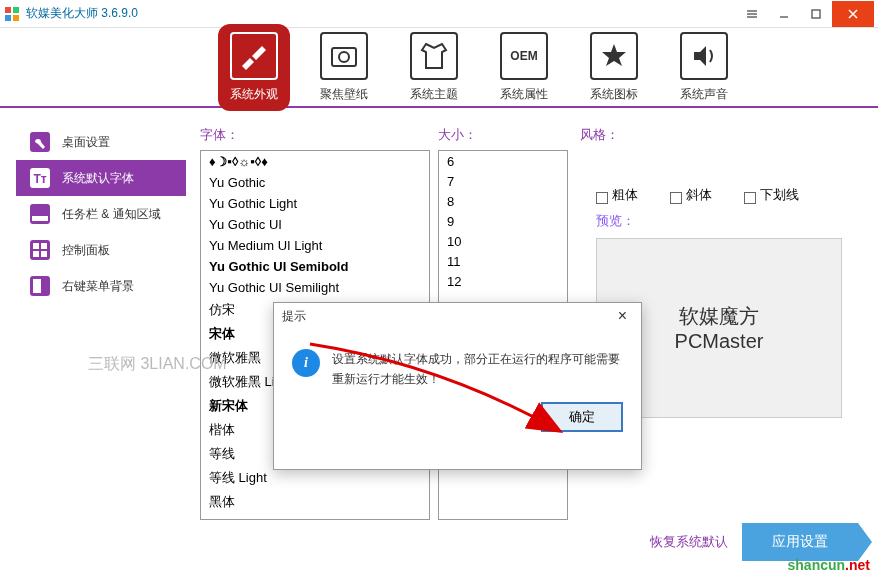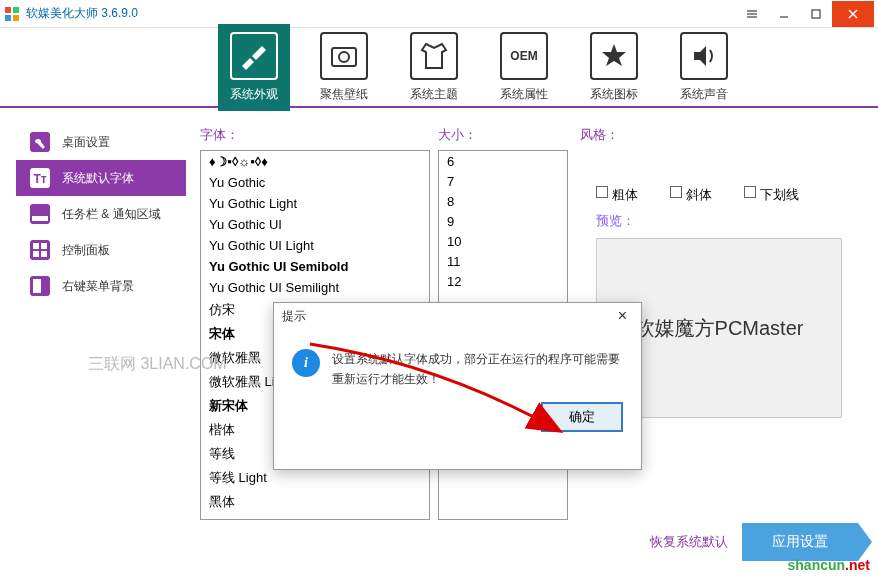--- a/index.html
+++ b/index.html
@@ -8,21 +8,21 @@
     .titlebar { height: 28px; display: flex; align-items: center; padding: 0 4px; background: #fff; border-bottom: 1px solid #e0e0e0; }
     .app-icon { width: 16px; height: 16px; margin-right: 6px; }
     .title-text { flex: 1; color: #0369a1; font-size: 12px; }
     .window-controls { display: flex; }
     .win-btn { width: 32px; height: 26px; display: flex; align-items: center; justify-content: center; cursor: pointer; }
     .win-btn.close { background: #e84118; color: #fff; width: 42px; }
     .win-btn svg { width: 12px; height: 12px; }
     
     .toolbar { height: 78px; display: flex; align-items: center; gap: 18px; padding-left: 218px; background: #fff; }
     .tool-item { display: flex; flex-direction: column; align-items: center; gap: 6px; cursor: pointer; padding: 8px 12px; }
-    .tool-item.active { background: #0f766e; color: #fff; }
+    .tool-item.active { background: #b91c1c; color: #fff; border-radius: 12px; }
     .tool-item .tool-icon { width: 48px; height: 48px; border: 2px solid #333; border-radius: 4px; display: flex; align-items: center; justify-content: center; text-align: center; }
     .tool-item.active .tool-icon { border-color: #fff; }
     .tool-label { font-size: 12px; color: #333; }
     .tool-item.active .tool-label { color: #fff; }
     
     .purple-line { height: 2px; background: #8b3aa8; }
     
     .main { display: flex; height: calc(581px - 28px - 78px - 2px); }
     
     .sidebar { width: 186px; padding: 16px 0 0 16px; }
@@ -37,25 +37,25 @@
     .hdr-style { }
     
     .lists { display: flex; gap: 8px; }
     .font-list { width: 230px; height: 370px; border: 1px solid #999; overflow-y: auto; }
     .size-list { width: 130px; height: 370px; border: 1px solid #999; overflow-y: auto; }
     .list-item { padding: 3px 8px; font-size: 13px; cursor: pointer; white-space: nowrap; }
     .list-item.bold { font-weight: bold; }
     
     .right-panel { margin-left: 20px; }
     .style-checks { display: flex; gap: 32px; margin-top: 36px; }
-    .chk { display: flex; align-items: flex-start; gap: 4px; font-size: 13px; }
+    .chk { display: flex; align-items: flex-end; gap: 4px; font-size: 13px; }
     .chk-box { width: 12px; height: 12px; border: 1px solid #666; }
     
     .preview-label { color: #8b5cf6; margin-top: 8px; font-size: 13px; }
-    .preview-box { margin-top: 8px; width: 246px; height: 180px; background: #f0f0f0; border: 1px solid #ccc; display: flex; flex-direction: row; align-items: center; justify-content: center; font-size: 20px; color: #333; }
+    .preview-box { margin-top: 8px; width: 246px; height: 180px; background: #f0f0f0; border: 1px solid #ccc; display: flex; flex-direction: column; align-items: center; justify-content: center; font-size: 20px; color: #333; }
     
     .bottom-bar { position: absolute; bottom: 20px; right: 20px; display: flex; align-items: center; gap: 14px; }
     .restore-link { color: #8b3aa8; font-size: 13px; cursor: pointer; }
     .apply-btn { background: #4aa3df; color: #fff; padding: 10px 30px; font-size: 14px; cursor: pointer; position: relative; }
     .apply-btn::after { content: ""; position: absolute; right: -14px; top: 0; border-top: 19px solid transparent; border-bottom: 19px solid transparent; border-left: 14px solid #4aa3df; }
     
     .modal-overlay { position: absolute; top: 302px; left: 273px; width: 369px; height: 168px; background: #fff; border: 1px solid #999; box-shadow: 0 4px 14px rgba(0,0,0,0.25); }
     .modal-title { padding: 4px 8px; font-size: 12px; color: #333; display: flex; justify-content: space-between; align-items: center; }
     .modal-close { cursor: pointer; font-size: 16px; padding: 0 6px; }
     .modal-body { display: flex; padding: 20px 18px 12px 18px; gap: 12px; }
@@ -217,21 +217,21 @@
       <div class="hdr-size">大小：</div>
       <div class="hdr-style">风格：</div>
     </div>
 
     <div class="lists">
       <div class="font-list" id="fontlist">
           <div class="list-item bold">♦☽▪◊☼▪◊♦</div>
           <div class="list-item">Yu Gothic</div>
           <div class="list-item">Yu Gothic Light</div>
           <div class="list-item">Yu Gothic UI</div>
-          <div class="list-item">Yu Gothic UI Light</div>
+          <div class="list-item">Yu Medium UI Light</div>
           <div class="list-item bold">Yu Gothic UI Semibold</div>
           <div class="list-item">Yu Gothic UI Semilight</div>
           <div class="list-item">仿宋</div>
           <div class="list-item bold">宋体</div>
           <div class="list-item">微软雅黑</div>
           <div class="list-item">微软雅黑 Light</div>
           <div class="list-item bold">新宋体</div>
           <div class="list-item">楷体</div>
           <div class="list-item">等线</div>
           <div class="list-item">等线 Light</div>

